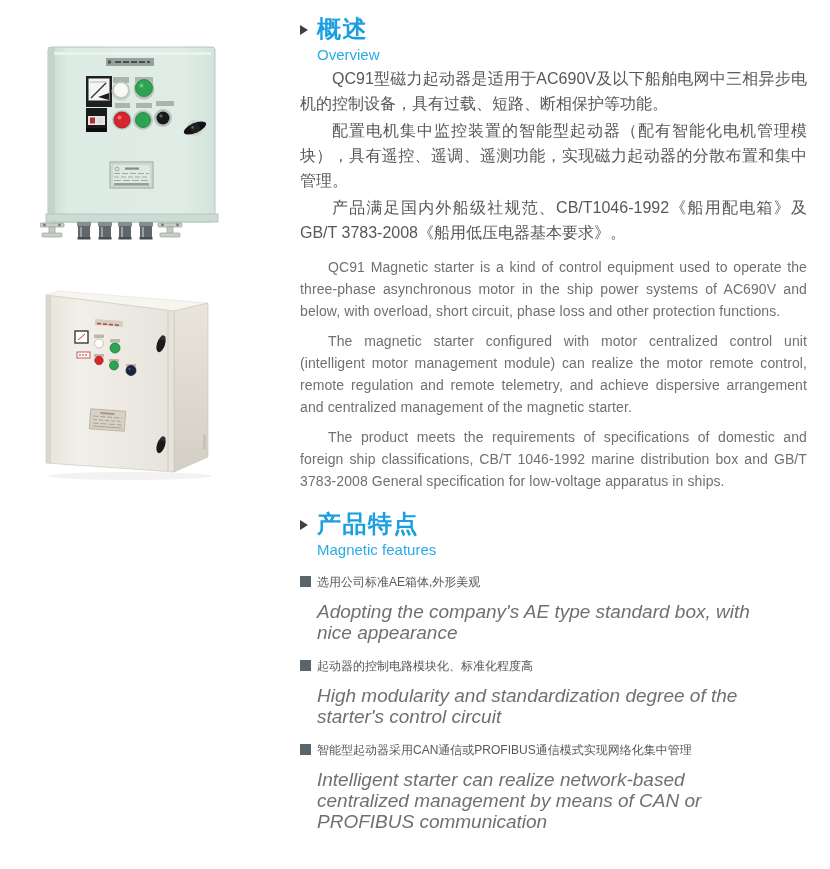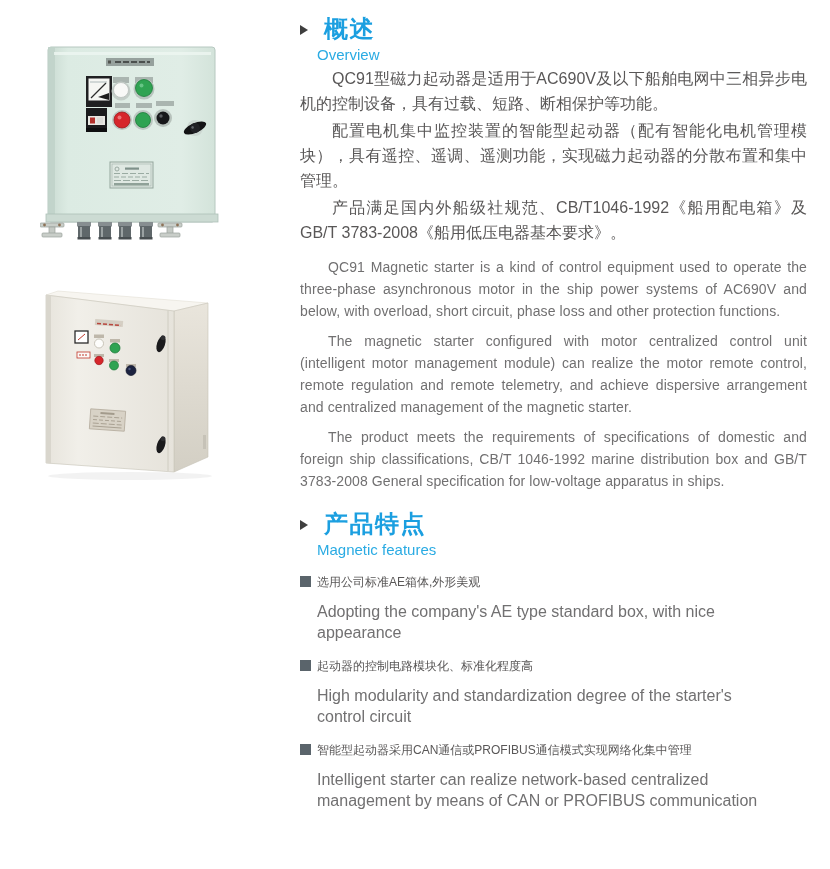--- a/index.html
+++ b/index.html
@@ -14,21 +14,21 @@
   
   .photo { position: absolute; }
   .photo-front { left: 40px; top: 42px; width: 225px; height: 205px; }
   .photo-perspective { left: 40px; top: 285px; width: 180px; height: 200px; }
 
   
   .right-col {
     position: absolute; left: 300px; top: 14px; width: 507px;
     color: var(--text-cn, #595757);
   }
-  .sec-header { display: flex; align-items: center; gap: 16px; height: 30px; }
+  .sec-header { display: flex; align-items: center; gap: 9px; height: 30px; }
   .tri {
     width: 0; height: 0; flex: none; margin-top: 2px;
     border-left: 8px solid #3f3f3f;
     border-top: 5.5px solid transparent;
     border-bottom: 5.5px solid transparent;
   }
   .sec-title {
     font-size: 24px; font-weight: 600; letter-spacing: 1.5px;
     color: var(--heading-blue, #1b9fe0); line-height: 30px;
   }
@@ -53,22 +53,22 @@
   .feature { margin-top: 12px; }
   .feature-cn {
     display: flex; align-items: flex-start; gap: 6px;
     font-size: 12px; line-height: 22px; color: var(--text-cn, #595757);
   }
   .sq {
     width: 11px; height: 11px; flex: none; margin-top: 5px;
     background: var(--bullet-gray, #5a646b);
   }
   .feature-en {
-    margin: 8px 0 0 17px; font-size: 16px; line-height: 21px;
-    color: var(--text-en, #717071); max-width: 452px;
+    margin: 8px 0 0 17px; font-size: 19px; line-height: 21px;
+    color: var(--text-en, #717071); max-width: 452px; font-style: italic;
   }
 </style>
 </head>
 <body>
 
 <div class="page">
 
   <div class="photo photo-front">
     <svg width="225" height="205" viewBox="0 0 225 205">
       <defs>

